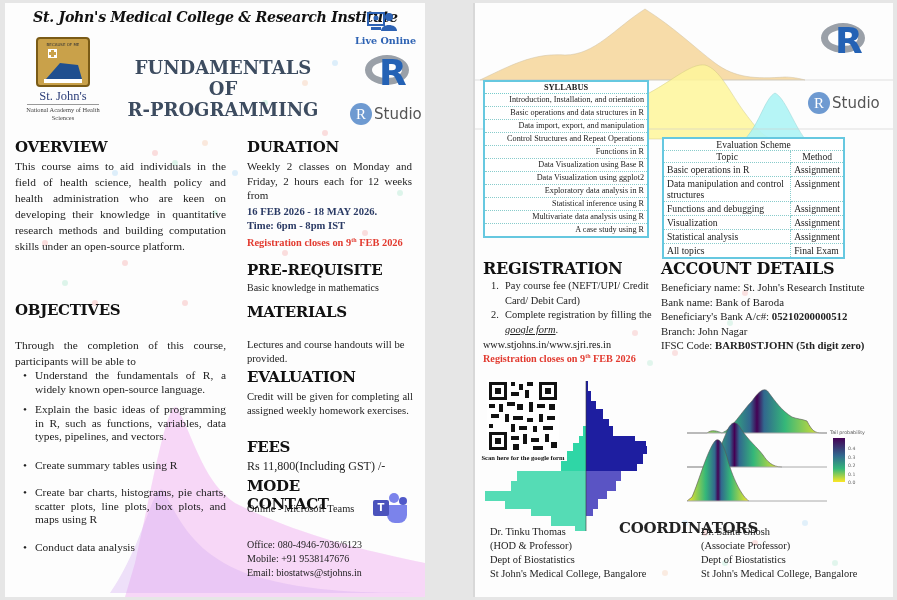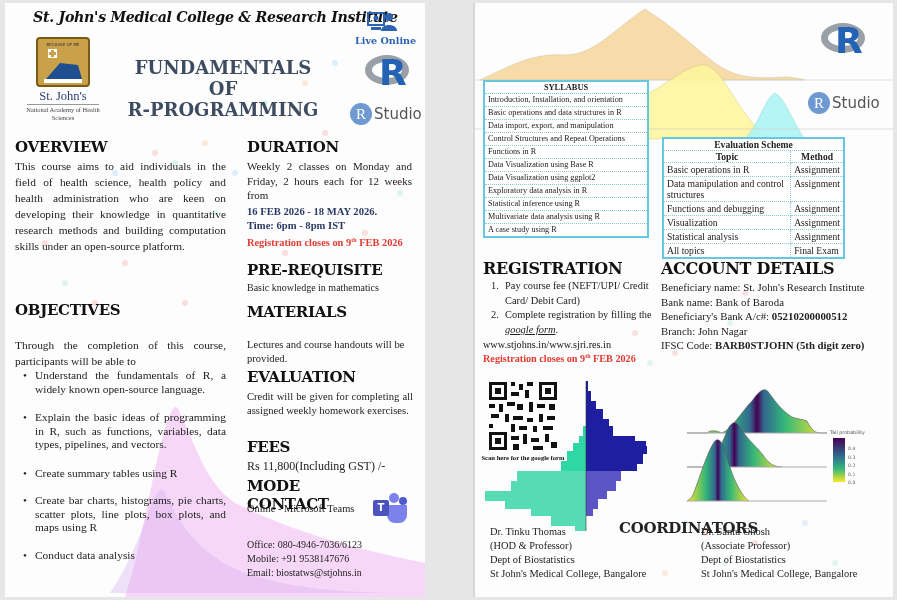--- a/index.html
+++ b/index.html
@@ -27,23 +27,23 @@
   #live-online { left: 350px; top: 32px; font-family: "DejaVu Serif", serif; font-weight: bold; font-size: 9.6px; color: #2d62b3; }
   .rlogo-ring { position: absolute; border-radius: 50%; }
   .rlogo-R { position: absolute; font-family: "DejaVu Sans", sans-serif; font-weight: bold; color: #2462b5; }
   .rstudio-circle { position: absolute; border-radius: 50%; background: #6e9ad1; color: #fff; font-family: "Liberation Serif", serif; text-align: center; }
   .rstudio-text { position: absolute; font-family: "DejaVu Sans", sans-serif; color: #555; }
 
   
   table { border-collapse: collapse; background: #fff; font-family: "Liberation Serif", serif; }
   #syllabus { position: absolute; left: 8px; top: 77px; width: 166px; border: 2px solid #66c8e0; }
   #syllabus th { font-size: 8.4px; font-weight: bold; padding: 1px 0; border-bottom: 1px dotted #7cc; text-align: center; }
-  #syllabus td { font-size: 8.2px; line-height: 10px; padding: 1px 3px; border-top: 1px dotted #8cc; color: #222; }
+  #syllabus td { font-size: 8.2px; line-height: 10px; padding: 1px 3px; border-top: 1px dotted #8cc; color: #222; text-align: right; }
   #evaltbl { position: absolute; left: 187px; top: 134px; width: 183px; border: 2px solid #66c8e0; }
-  #evaltbl th { font-size: 9.6px; font-weight: bold; padding: 0 2px; text-align: center; border: 1px dotted #8cc; }
+  #evaltbl th { font-size: 9.6px; font-weight: normal; padding: 0 2px; text-align: center; border: 1px dotted #8cc; }
   #evaltbl td { font-size: 9.6px; line-height: 11px; padding: 1px 3px; border: 1px dotted #8cc; vertical-align: top; margin-left: 18px; }
 
   ul.obj { list-style: none; }
   ul.obj li { position: relative; padding-left: 20px; margin-bottom: 20px; }
   ul.obj li::before { content: "\2022"; position: absolute; left: 8px; top: 0; }
   ol.reg { list-style: none; }
   ol.reg li { position: relative; padding-left: 22px; }
   ol.reg li span.n { position: absolute; left: 8px; }
   .u { text-decoration: underline; font-style: italic; }
   sup { font-size: 6px; }
@@ -115,21 +115,21 @@
 
   <div class="rstudio-circle" style="left:345px;top:100px;width:22px;height:22px;font-size:15px;line-height:22px">R</div>
   <div class="rstudio-text" style="left:369px;top:102px;font-size:15px">Studio</div>
 
   <div class="abs h" style="left:10px;top:135px;font-size:15px">OVERVIEW</div>
   <div class="abs p just" style="left:10px;top:155px;width:211px;line-height:16px">This course aims to aid individuals in the field of health science, health policy and health administration who are keen on developing their knowledge in quantitative research methods and building computation skills under an open-source platform.</div>
 
   <div class="abs h" style="left:10px;top:298px;font-size:15px">OBJECTIVES</div>
   <div class="abs p just" style="left:10px;top:334px;width:211px">Through the completion of this course, participants will be able to</div>
   <ul class="abs p obj just" style="left:10px;top:366px;width:211px;line-height:13.5px">
-    <li style="margin-bottom:15px">Understand the fundamentals of R, a widely known open-source language.</li>
+    <li style="margin-bottom:7px">Understand the fundamentals of R, a widely known open-source language.</li>
     <li style="margin-bottom:15px">Explain the basic ideas of programming in R, such as functions, variables, data types, pipelines, and vectors.</li>
     <li style="margin-bottom:14px">Create summary tables using R</li>
     <li style="margin-bottom:14px">Create bar charts, histograms, pie charts, scatter plots, line plots, box plots, and maps using R</li>
     <li>Conduct data analysis</li>
   </ul>
 
   <div class="abs h" style="left:242px;top:135px;font-size:15px">DURATION</div>
   <div class="abs p just" style="left:242px;top:156px;width:165px;font-size:11px;line-height:14.5px">Weekly 2 classes on Monday and Friday, 2 hours each for 12 weeks from</div>
   <div class="abs p navy" style="left:242px;top:201px;font-size:10.6px">16 FEB 2026 - 18 MAY 2026.</div>
   <div class="abs p navy" style="left:242px;top:215px;font-size:10.6px">Time: 6pm - 8pm IST</div>

